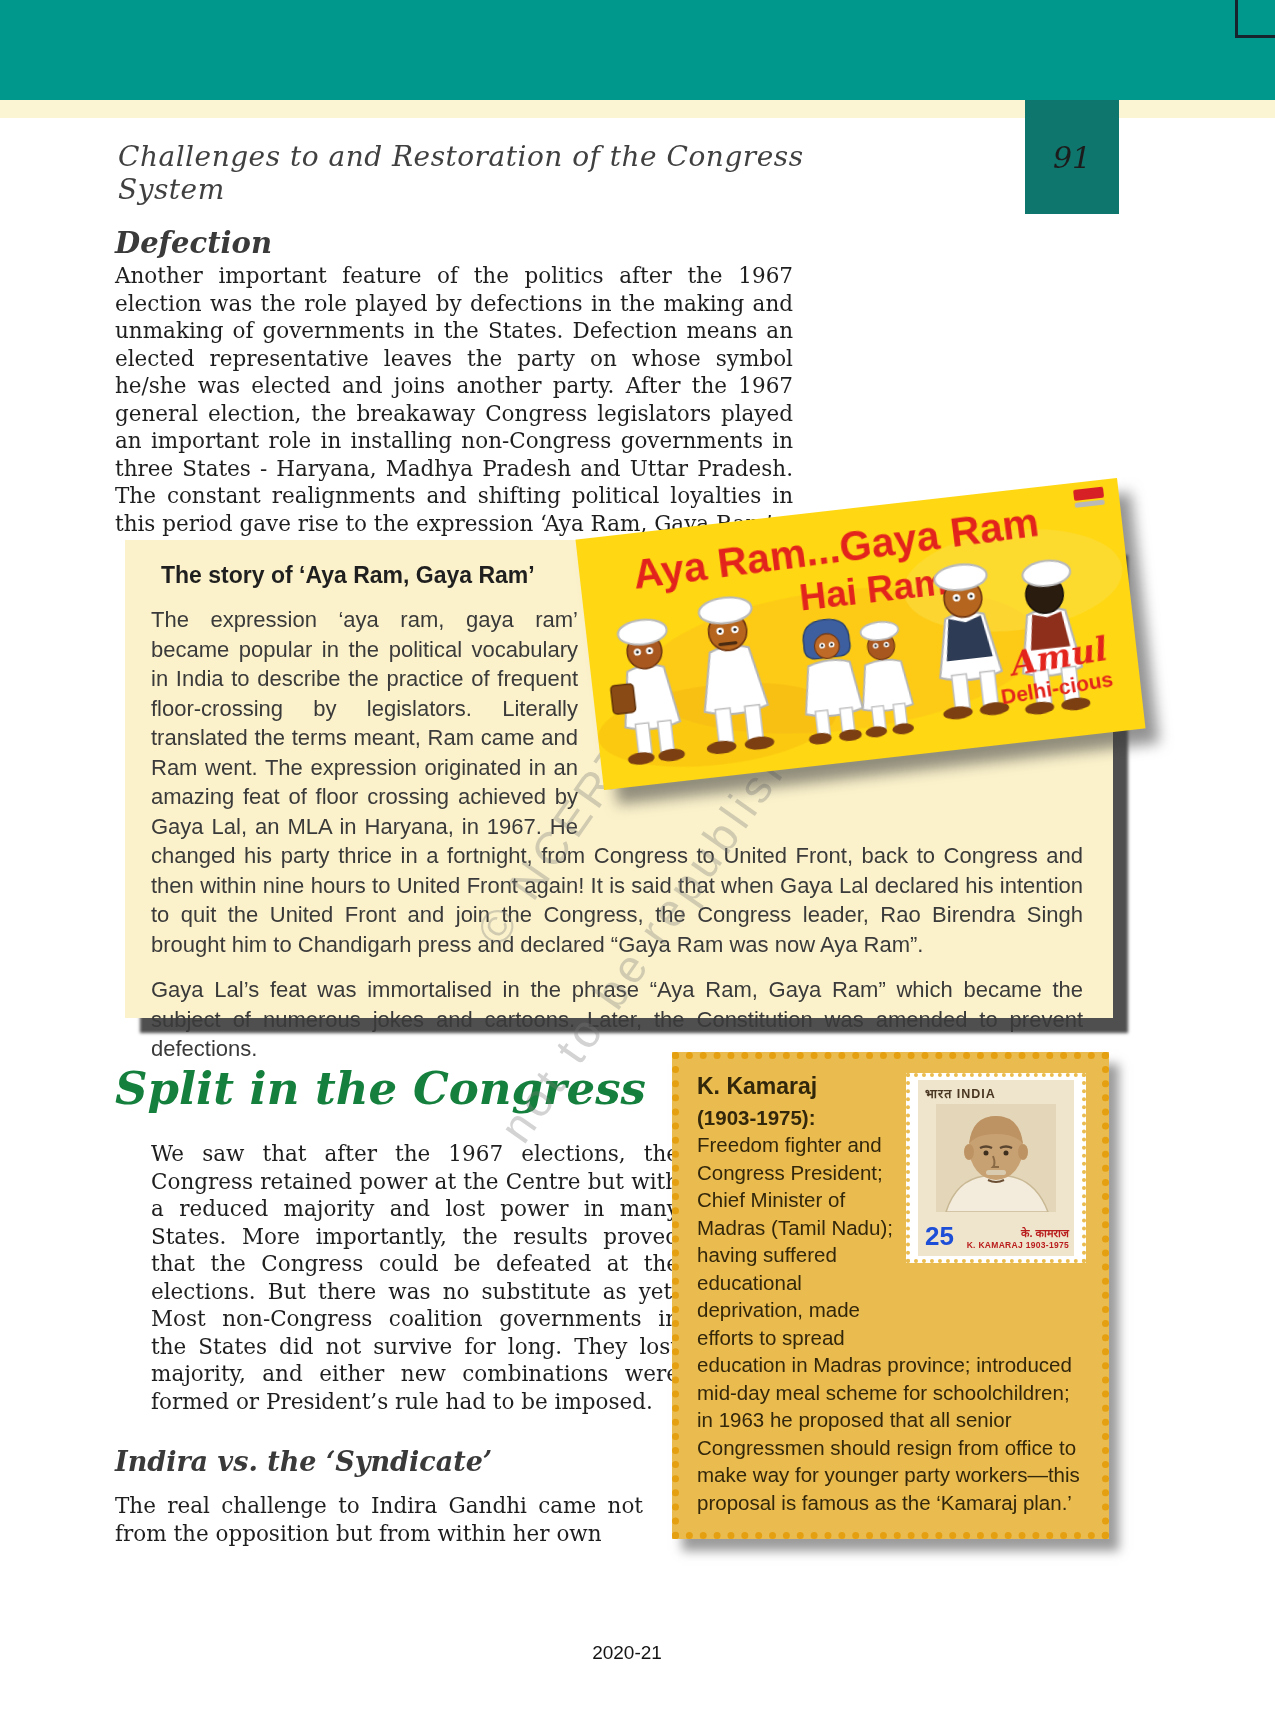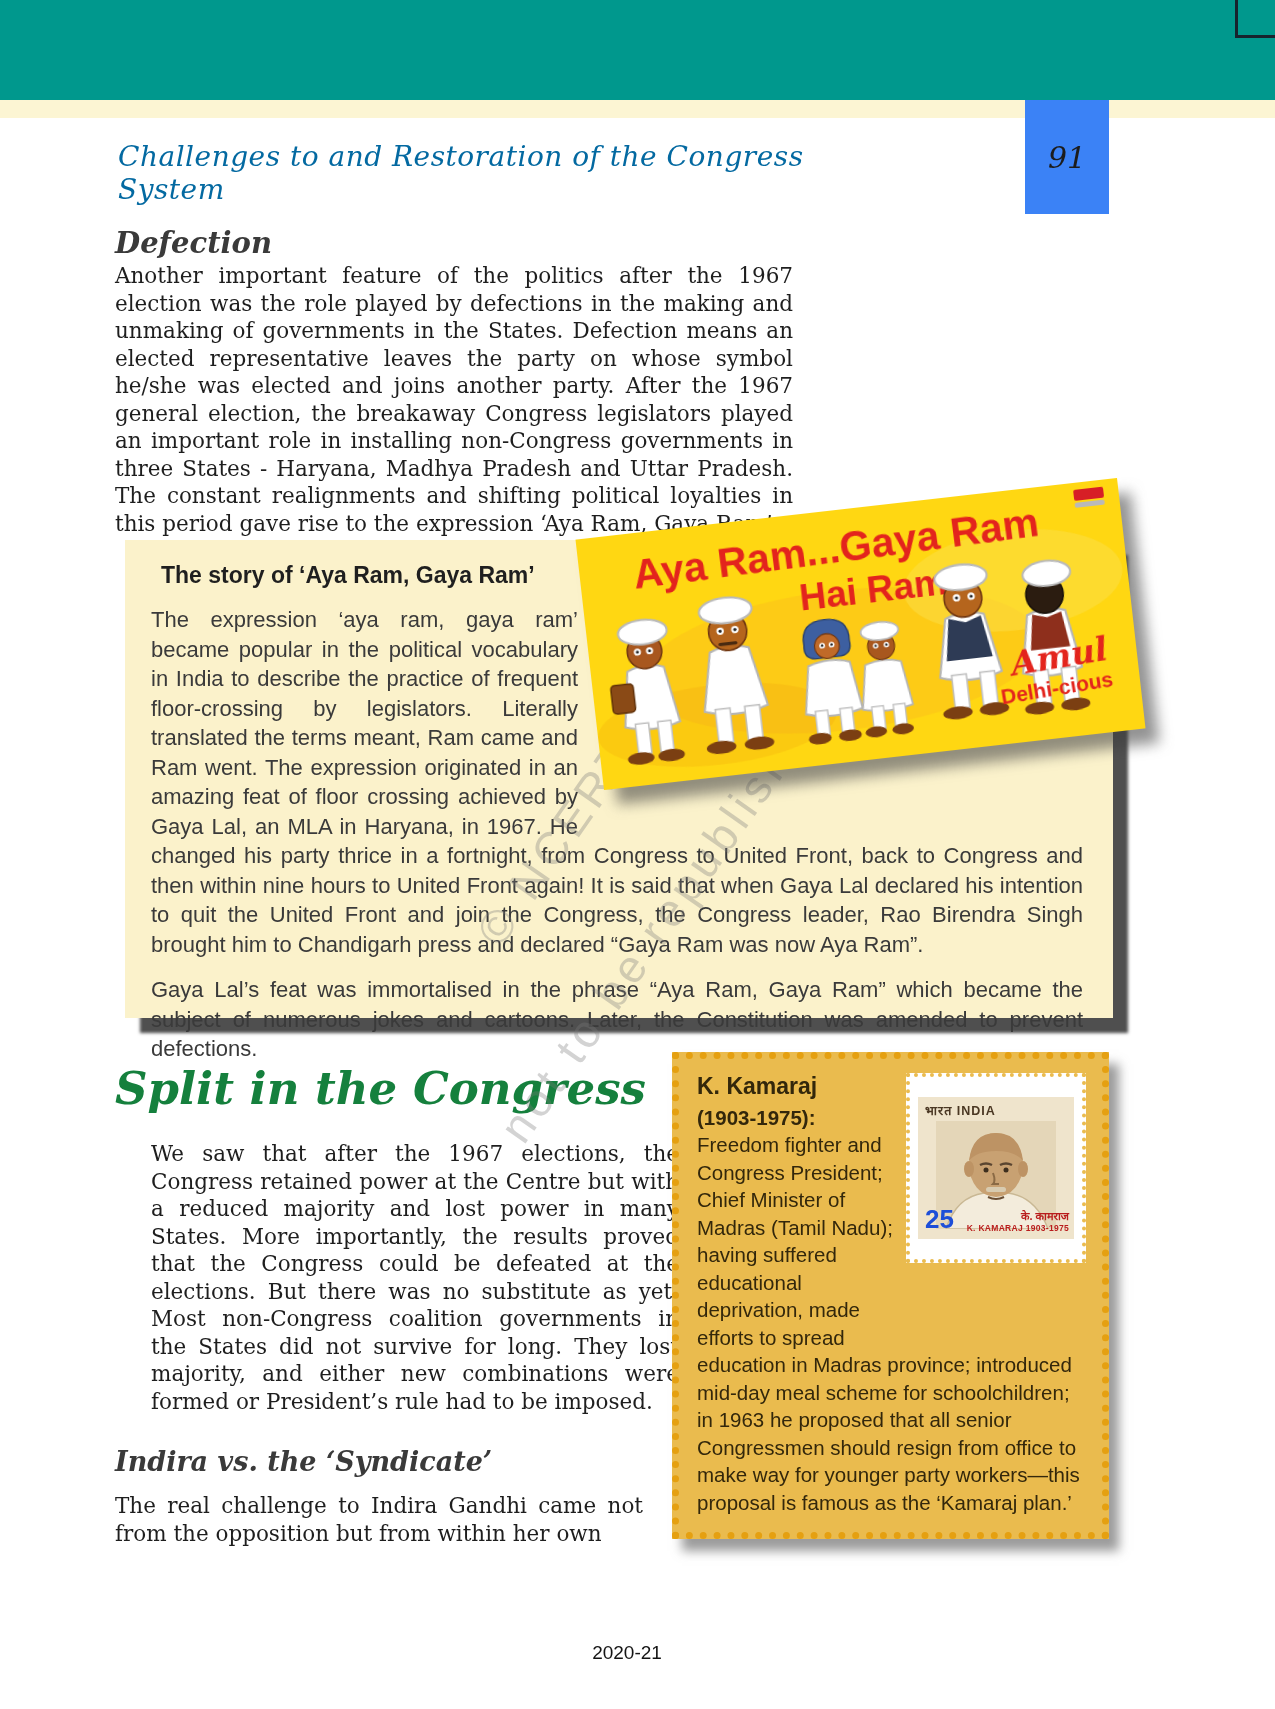--- a/index.html
+++ b/index.html
@@ -6,25 +6,25 @@
   body { background:#e8e8e8; font-family:"Liberation Sans", sans-serif; }
   .page {
     position:relative; width:1275px; height:1709px; margin:0 auto;
     background:#ffffff; overflow:hidden;
   }
   
   .teal-band { position:absolute; left:0; top:0; width:1275px; height:100px; background:#00988D; }
   .corner-box { position:absolute; right:0; top:0; width:40px; height:38px;
     border-left:3px solid #17242e; border-bottom:3px solid #17242e; }
   .cream-strip { position:absolute; left:0; top:100px; width:1275px; height:18px; background:#FCF5D3; }
-  .page-tab { position:absolute; left:1025px; top:100px; width:84px; height:114px; background:#3b82f6;
+  .page-tab { position:absolute; left:1025px; top:100px; width:94px; height:114px; background:#0f766e;
     display:flex; align-items:center; justify-content:center; }
   .page-num { font-family:"DejaVu Serif", serif; font-style:italic; font-size:30px; color:#1c1c1c; }
   .running-head { position:absolute; left:118px; top:140px; width:720px;
-    font-family:"DejaVu Serif", serif; font-style:italic; font-size:28px; color:#0369a1; letter-spacing:0.5px; }
+    font-family:"DejaVu Serif", serif; font-style:italic; font-size:28px; color:#404040; letter-spacing:0.5px; }
   
   .h-slab { font-family:"DejaVu Serif", serif; font-style:italic; font-weight:bold; color:#3a3a3a; }
   .defection-heading { position:absolute; left:115px; top:226px; font-size:29px; }
   .serif-body { font-family:"DejaVu Serif", serif; font-size:21.5px; line-height:27.5px;
     color:#1e1e1e; text-align:justify; }
   .defection-para { position:absolute; left:115px; top:262px; width:678px; }
   
   .watermark { position:absolute; left:330px; top:600px; width:560px; height:560px; z-index:3;
     display:flex; flex-direction:column; align-items:center; justify-content:center; gap:78px;
     transform:rotate(-55deg); pointer-events:none; }
@@ -46,21 +46,21 @@
   .split-heading { position:absolute; left:115px; top:1062px;
     font-family:"DejaVu Serif", serif; font-style:italic; font-size:45px; color:#15803d; }
   .split-para { position:absolute; left:115px; top:1140px; width:528px;margin-left:36px; }
   .indira-heading { position:absolute; left:115px; top:1446px; font-size:27px; }
   .indira-para { position:absolute; left:115px; top:1492px; width:528px; }
   
   .kamaraj-box { position:absolute; left:672px; top:1052px; width:437px; min-height:452px;
     background:#EABB4E; border:7px dotted #E5A011; box-shadow:10px 12px 10px rgba(90,90,90,0.6);
     padding:14px 16px 16px 18px; z-index:2; }
   .stamp-wrap { float:right; width:192px; height:278px; padding-left:12px; }
-  .stamp { width:180px; height:190px; background:#ffffff; border:4px dotted #EABB4E; padding:20px 8px; }
+  .stamp { width:180px; height:190px; background:#ffffff; border:4px dotted #EABB4E; padding:3px 8px; }
   .stamp-inner { width:100%; height:100%; background:#EFE4CC; position:relative; overflow:hidden; }
   .stamp-country { position:absolute; left:7px; top:5px; font-size:12.5px; font-weight:bold;
     color:#4a3723; letter-spacing:1px; }
   .stamp-portrait { position:absolute; left:18px; top:24px; }
   .stamp-denom { position:absolute; left:7px; bottom:4px; font-size:26px; font-weight:bold; color:#1d4ed8; }
   .stamp-names { position:absolute; right:5px; bottom:6px; text-align:right; color:#b91c1c; }
   .stamp-name-hi { font-size:11px; font-weight:bold; }
   .stamp-name-en { font-size:8.5px; font-weight:bold; letter-spacing:0.3px;margin-left:16px; }
   .kam-name { display:block; font-size:23px; font-weight:bold; color:#33270b;
     font-family:"Liberation Sans", sans-serif; margin-bottom:3px; }

